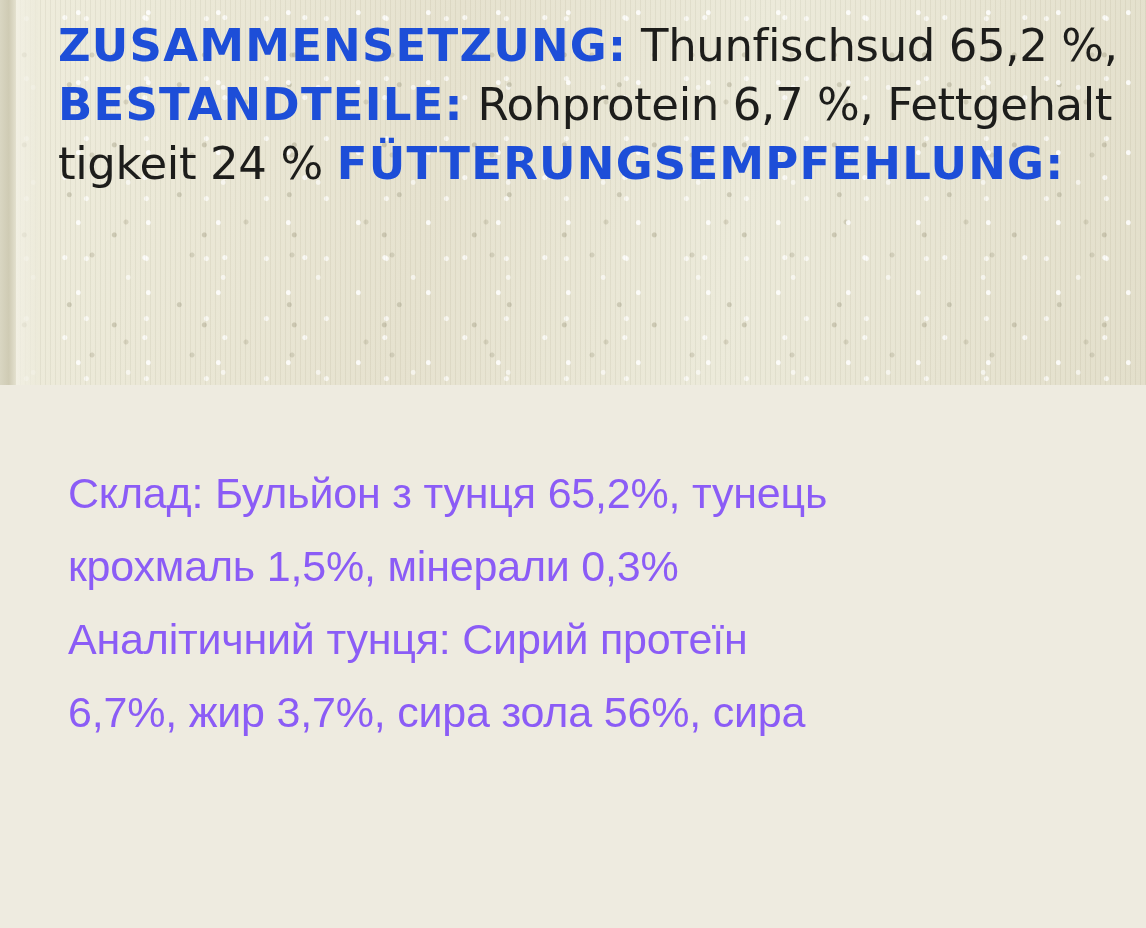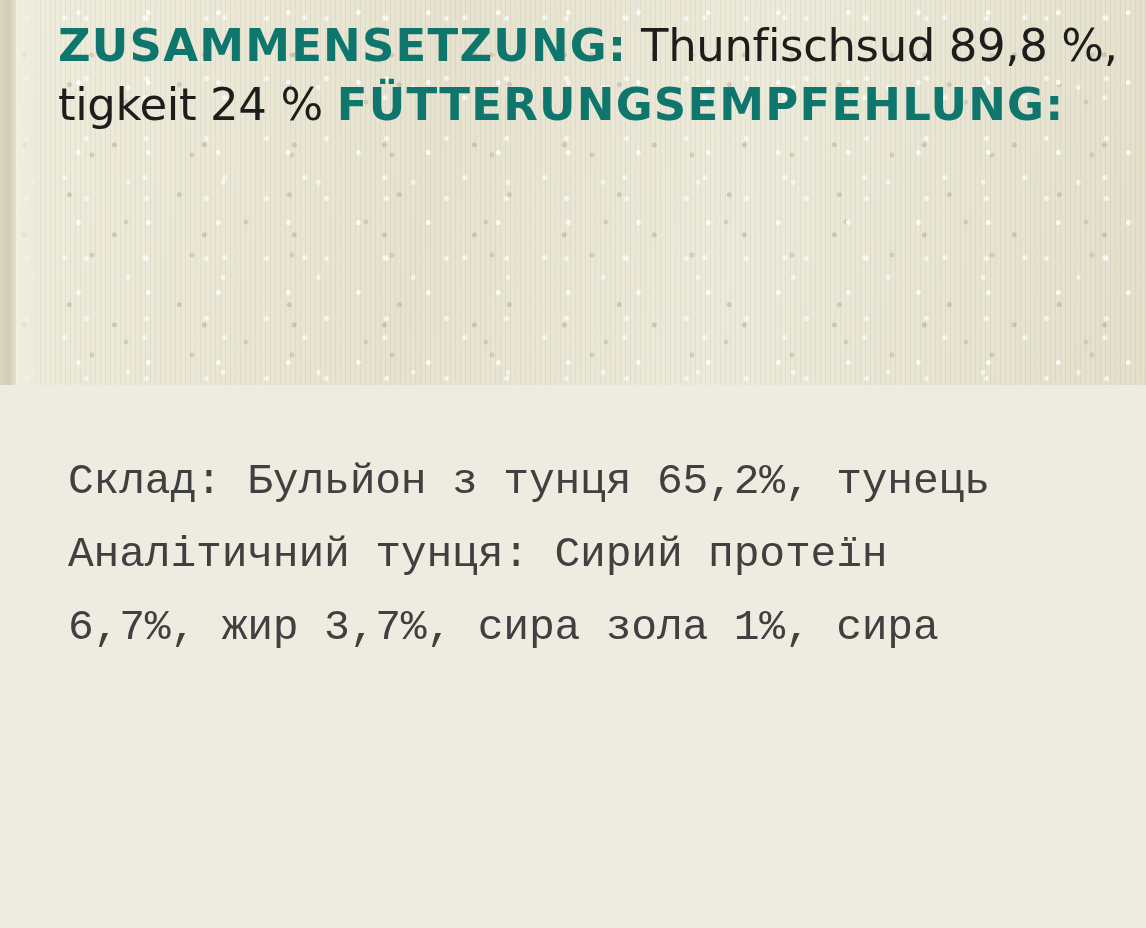--- a/index.html
+++ b/index.html
@@ -82,70 +82,74 @@
     top: 16px;
     right: 24px;
     font-family: "DejaVu Sans", sans-serif;
     font-size: 45px;
     line-height: 59px;
     color: #1d1d1b;
     letter-spacing: -0.4px;
     font-weight: 500;
   }
   .label-text .hd {
-    color: #0f766e;
+    color: #1d4ed8;
     font-weight: 700;
     letter-spacing: 1.2px;
   }
   .label-line { white-space: nowrap; }
 
   
   .translation {
     position: absolute;
     left: 0;
     top: 385px;
     width: 1146px;
     height: 543px;
     background: #eeebe0;
   }
   .translation .trans-text {
     position: absolute;
     left: 68px;
-    top: 60px;
+    top: 72px;
     right: 120px;
-    font-family: Liberation Mono, monospace;
+    font-family: Liberation Sans, sans-serif;
     font-size: 43px;
     line-height: 73px;
-    color: #404040;
+    color: #8b5cf6;
     letter-spacing: -0.2px;
   }
   .trans-line { white-space: nowrap; }
 </style>
 </head>
 <body>
 
 <div class="page">
 
   <div class="label-photo">
     <div class="texture"></div>
     <div class="grain"></div>
     <div class="edge-strip"></div>
     <div class="edge-strip2"></div>
 
     <div class="label-text">
       <div class="label-line">
-        <span class="hd">ZUSAMMENSETZUNG:</span><span> Thunfischsud 89,8 %,</span>
+        <span class="hd">ZUSAMMENSETZUNG:</span><span> Thunfischsud 65,2 %,</span>
+      </div>
+      <div class="label-line">
+        <span class="hd">BESTANDTEILE:</span><span> Rohprotein 6,7 %, Fettgehalt</span>
       </div>
       <div class="label-line">
         <span>tigkeit 24 % </span><span class="hd">FÜTTERUNGSEMPFEHLUNG:</span>
       </div>
     </div>
   </div>
 
   <div class="translation">
     <div class="trans-text">
       <div class="trans-line">Склад: Бульйон з тунця 65,2%, тунець</div>
+      <div class="trans-line">крохмаль 1,5%, мінерали 0,3%</div>
       <div class="trans-line">Аналітичний тунця: Сирий протеїн</div>
-      <div class="trans-line">6,7%, жир 3,7%, сира зола 1%, сира</div>
+      <div class="trans-line">6,7%, жир 3,7%, сира зола 56%, сира</div>
     </div>
   </div>
 
 </div>
 
 </body></html>

